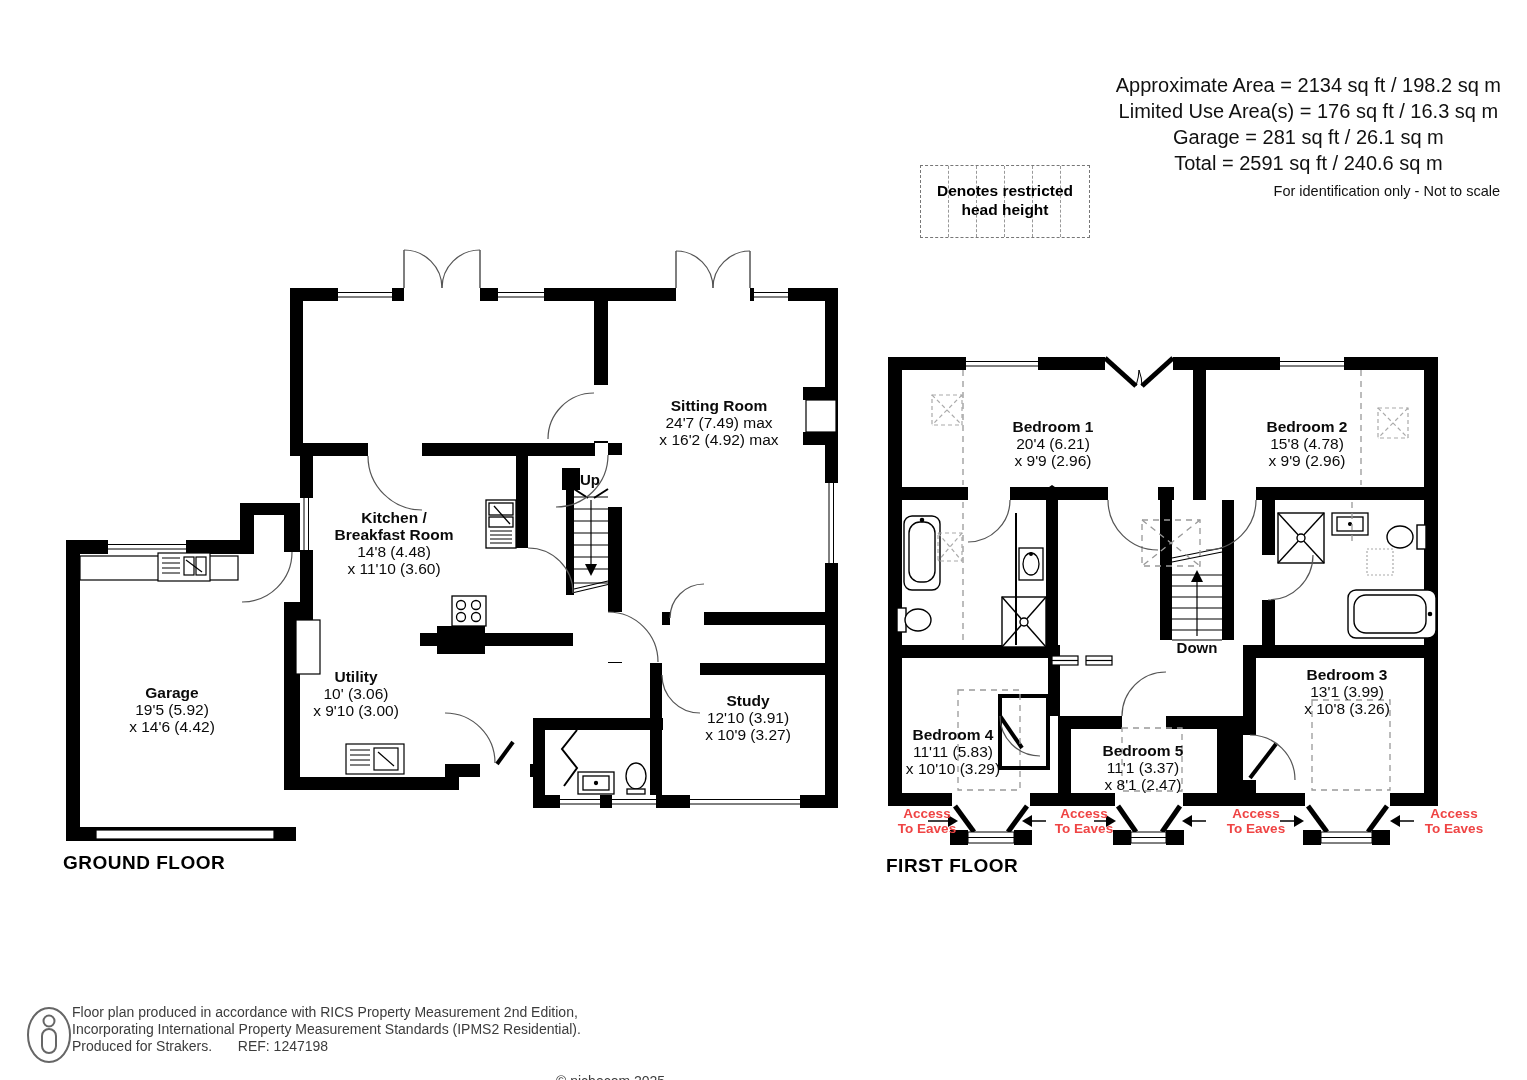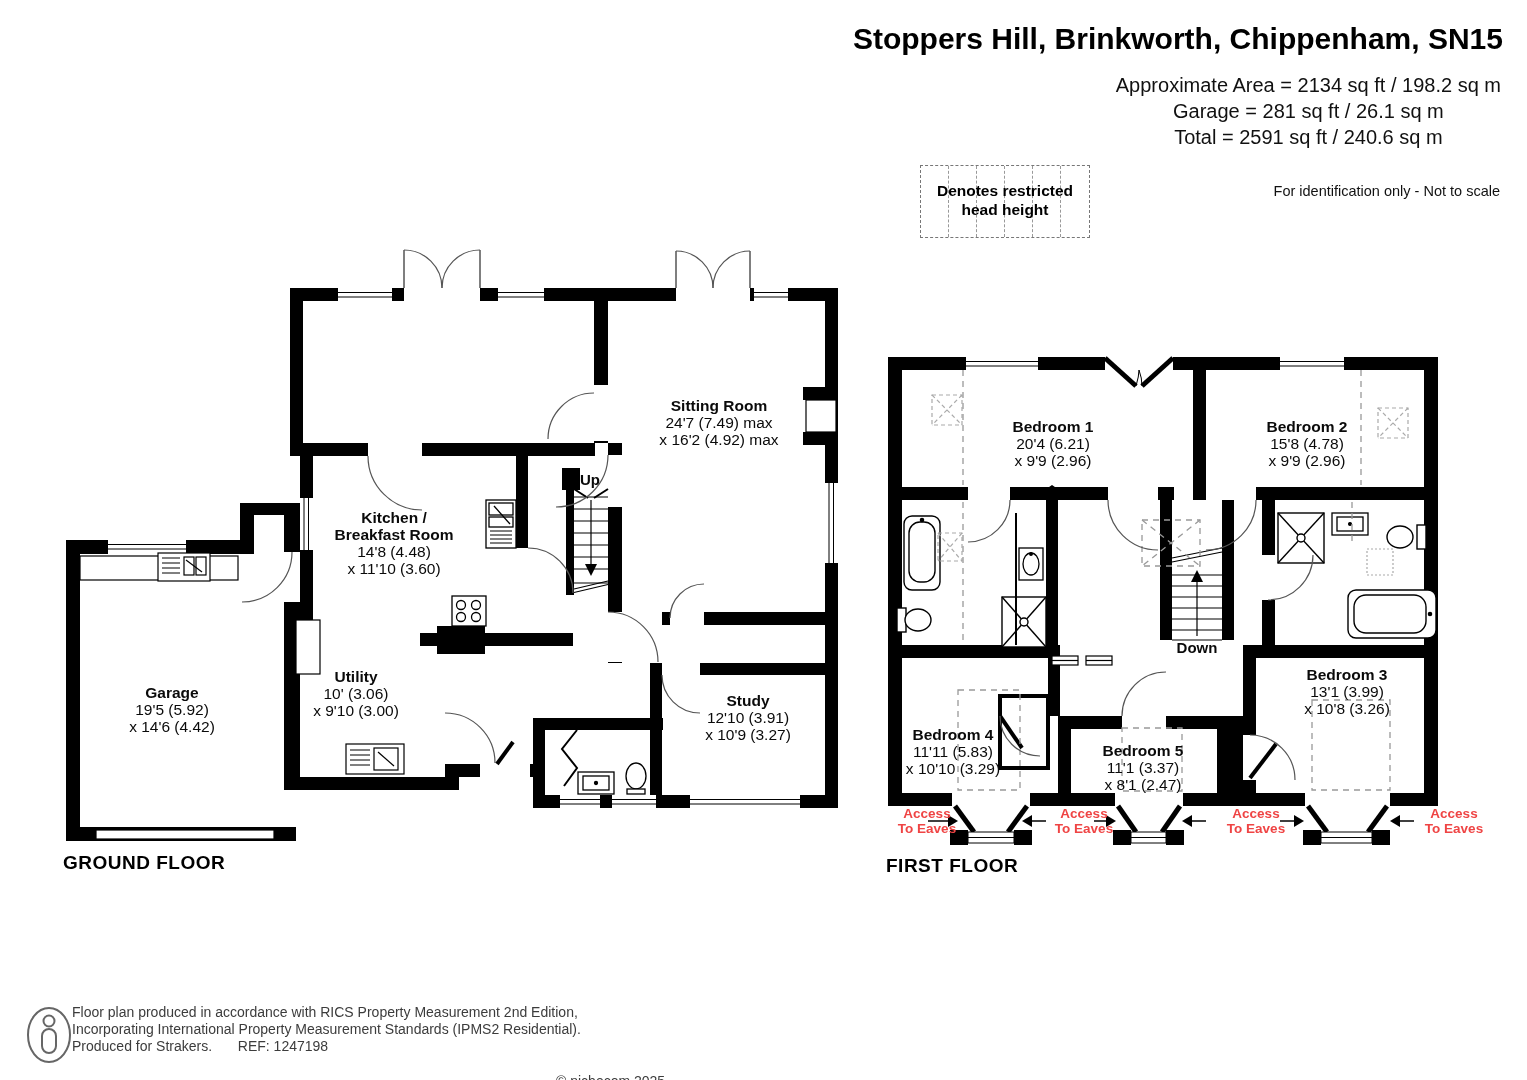--- a/index.html
+++ b/index.html
@@ -391,23 +391,23 @@
             <path d="M1192,815 L1182,821 L1192,827 Z" fill="#000" stroke="none"></path>
         <line x1="1280" y1="821" x2="1294" y2="821"></line>
             <path d="M1294,815 L1304,821 L1294,827 Z" fill="#000" stroke="none"></path>
         <line x1="1400" y1="821" x2="1414" y2="821"></line>
             <path d="M1400,815 L1390,821 L1400,827 Z" fill="#000" stroke="none"></path>
       </g>
     </g>
   </g>
 </svg>
 
-<div id="title">Stoppers Hill, Brinkworth, Chippenham, SN15</div>
 <div id="area-block">
   <div>Approximate Area = 2134 sq ft / 198.2 sq m</div>
+  <div>Limited Use Area(s) = 176 sq ft / 16.3 sq m</div>
   <div>Garage = 281 sq ft / 26.1 sq m</div>
   <div>Total = 2591 sq ft / 240.6 sq m</div>
 </div>
 <div id="disclaimer">For identification only - Not to scale</div>
 
 <div id="legend-box">
   <div class="legend-line" style="left:27px"></div>
   <div class="legend-line" style="left:55px"></div>
   <div class="legend-line" style="left:83px"></div>
   <div class="legend-line" style="left:111px"></div>

